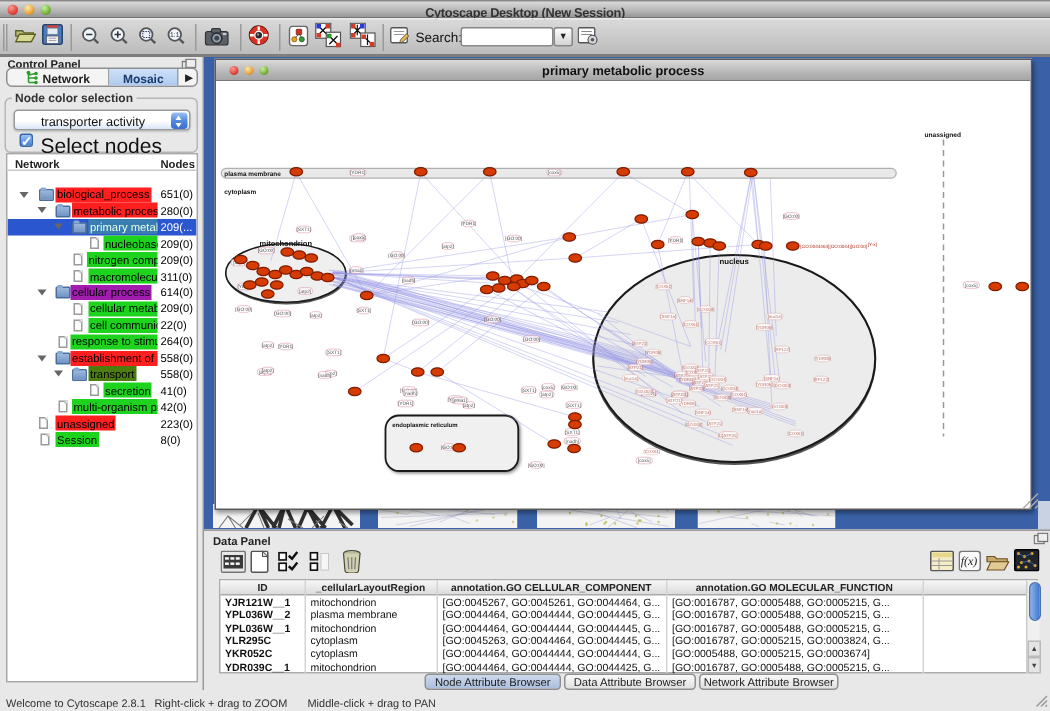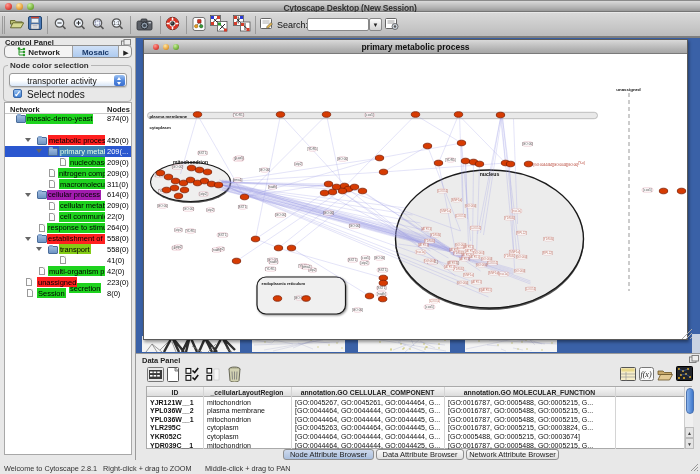--- a/index.html
+++ b/index.html
@@ -20,21 +20,21 @@
 #tab-mos{position:absolute;left:68px;top:0;width:46px;height:13px;background:linear-gradient(#cfe0f7,#a8c7ee);font-size:8px;font-weight:bold;color:#1a3a6b;text-align:center;line-height:13px;border-right:1px solid #9f9f9f;}
 #tab-arr{position:absolute;left:114px;top:0;width:14px;height:13px;font-size:7px;color:#222;text-align:center;line-height:13px;}
 #grpbox{position:absolute;left:3px;top:27px;width:129px;height:37px;border:1px solid #b5b5b5;border-radius:4px;}
 #grpbox .lbl{position:absolute;left:4px;top:-5px;background:#e8e8e8;padding:0 2px;font-size:8px;font-weight:bold;color:#333;text-align:right;}
 #combo{position:absolute;left:5px;top:7px;width:118px;height:14px;background:linear-gradient(#fff,#fff 55%,#d8e6f8);border:1px solid #9a9a9a;border-radius:3px;box-shadow:0 1px 1px rgba(0,0,0,.15);}
 #combo .txt{position:absolute;left:0;top:2px;width:104px;text-align:center;font-size:8.5px;color:#111;}
 #combo .step{position:absolute;right:1px;top:1px;width:11px;height:11px;background:linear-gradient(#9dc2f2,#5288dd 50%,#3a6ed0);border-radius:2.5px;}
 #combo .step:after{content:"";position:absolute;left:2.5px;top:1.5px;border-left:2.8px solid transparent;border-right:2.8px solid transparent;border-bottom:3.2px solid #fff;}
 #combo .step:before{content:"";position:absolute;left:2.5px;bottom:1.5px;border-left:2.8px solid transparent;border-right:2.8px solid transparent;border-top:3.2px solid #fff;}
 #cbx{position:absolute;left:9px;top:23px;width:9px;height:9px;background:linear-gradient(#9cc4f2,#4080d4);border:1px solid #3a68a8;border-radius:2px;color:#fff;font-size:9px;line-height:9px;font-weight:bold;text-align:center;}
-#cbx-lbl{position:absolute;left:23px;top:23px;font-size:10px;color:#111;}
+#cbx-lbl{position:absolute;left:23px;top:23px;font-size:14px;color:#111;}
 #tree{position:absolute;left:4px;top:64px;width:128px;height:353px;background:#fff;border:1px solid #a8a8a8;overflow:hidden;}
 #tree .th{position:absolute;left:0;top:0;width:126px;height:11px;border-bottom:1px solid #c8c8c8;background:#fff;}
 #tree .th span{font-size:7.5px;font-weight:bold;color:#222;position:absolute;top:2px;}
 .trow{position:absolute;left:0;width:126px;height:10.9px;font-size:7.5px;}
 .trow .nd{position:absolute;left:102px;top:0.5px;color:#000;}
 .trow .lab{position:absolute;top:0px;padding:0.5px 1px;color:#000;white-space:nowrap;overflow:hidden;}
 .exp{position:absolute;top:3px;width:0;height:0;border-left:3.5px solid transparent;border-right:3.5px solid transparent;border-top:4.5px solid #666;}
 .fold{position:absolute;top:1.5px;width:10px;height:8px;background:linear-gradient(#9db9dd,#6e94c4);border:1px solid #4a6d9b;border-radius:1px;}
 .fold:before{content:"";position:absolute;left:0;top:-2px;width:4px;height:2px;background:#87a8d2;border-radius:1px 1px 0 0;}
 .doc{position:absolute;top:1px;width:6px;height:8px;background:#fdfdfd;border:1px solid #9a9a9a;}
@@ -197,30 +197,31 @@
           <div class="step"></div>
         </div>
  <div id="cbx">✓</div>
         <div id="cbx-lbl">Select nodes</div>
       </div>
       <div id="tree">
         <div class="th">
           <span style="left:5px">Network</span>
           <span style="left:102px">Nodes</span>
         </div>
-        <div class="trow" style="top:10.6px;">
-          <div class="fold" style="left:11px"></div>
-          <div class="lab" style="left:21px;background:#1ed31e;max-width:79px;">mosaic-demo-yeast</div>
-          <div class="nd" style="">874(0)</div>
+        <div class="trow" style="top:21.5px;">
+          <div class="exp" style="left:8px"></div>
+          <div class="fold" style="left:21px"></div>
+          <div class="lab" style="left:32px;background:#ff1f1f;max-width:68px;">biological_process</div>
+          <div class="nd" style="">651(0)</div>
         </div>
         <div class="trow" style="top:32.4px;">
           <div class="exp" style="left:20px"></div>
           <div class="fold" style="left:32px"></div>
           <div class="lab" style="left:43px;background:#ff1f1f;max-width:57px;">metabolic process</div>
-          <div class="nd" style="">450(0)</div>
+          <div class="nd" style="">280(0)</div>
         </div>
         <div class="trow" style="top:43.3px;background:#2a57cf;color:#fff;">
           <div class="exp" style="left:31px"></div>
           <div class="fold" style="left:43px"></div>
           <div class="lab" style="left:54px;background:rgba(90,200,120,.35);color:#e8ffe8;max-width:46px;">primary metabo</div>
           <div class="nd" style="color:#fff;">209(...</div>
         </div>
         <div class="trow" style="top:54.199999999999996px;">
           <div class="doc" style="left:55px"></div>
           <div class="lab" style="left:64px;background:#1ed31e;max-width:36px;">nucleobase-</div>
@@ -259,26 +260,26 @@
         </div>
         <div class="trow" style="top:130.50000000000003px;">
           <div class="exp" style="left:20px"></div>
           <div class="fold" style="left:32px"></div>
           <div class="lab" style="left:42px;background:#ff1f1f;max-width:58px;">establishment of lo</div>
           <div class="nd" style="">558(0)</div>
         </div>
         <div class="trow" style="top:141.40000000000003px;">
           <div class="exp" style="left:31px"></div>
           <div class="fold" style="left:43px"></div>
-          <div class="lab" style="left:54px;background:#84cc16;max-width:46px;">transport</div>
+          <div class="lab" style="left:54px;background:#4d7c0f;max-width:46px;">transport</div>
           <div class="nd" style="">558(0)</div>
         </div>
         <div class="trow" style="top:152.30000000000004px;">
           <div class="doc" style="left:55px"></div>
-          <div class="lab" style="left:64px;background:#1ed31e;max-width:36px;margin-top:28px;">secretion</div>
+          <div class="lab" style="left:64px;background:#1ed31e;max-width:36px;">secretion</div>
           <div class="nd" style="">41(0)</div>
         </div>
         <div class="trow" style="top:163.20000000000005px;">
           <div class="doc" style="left:34px"></div>
           <div class="lab" style="left:43px;background:#1ed31e;max-width:57px;">multi-organism pro</div>
           <div class="nd" style="">42(0)</div>
         </div>
         <div class="trow" style="top:174.10000000000005px;">
           <div class="doc" style="left:21px"></div>
           <div class="lab" style="left:32px;background:#ff1f1f;max-width:68px;">unassigned</div>

